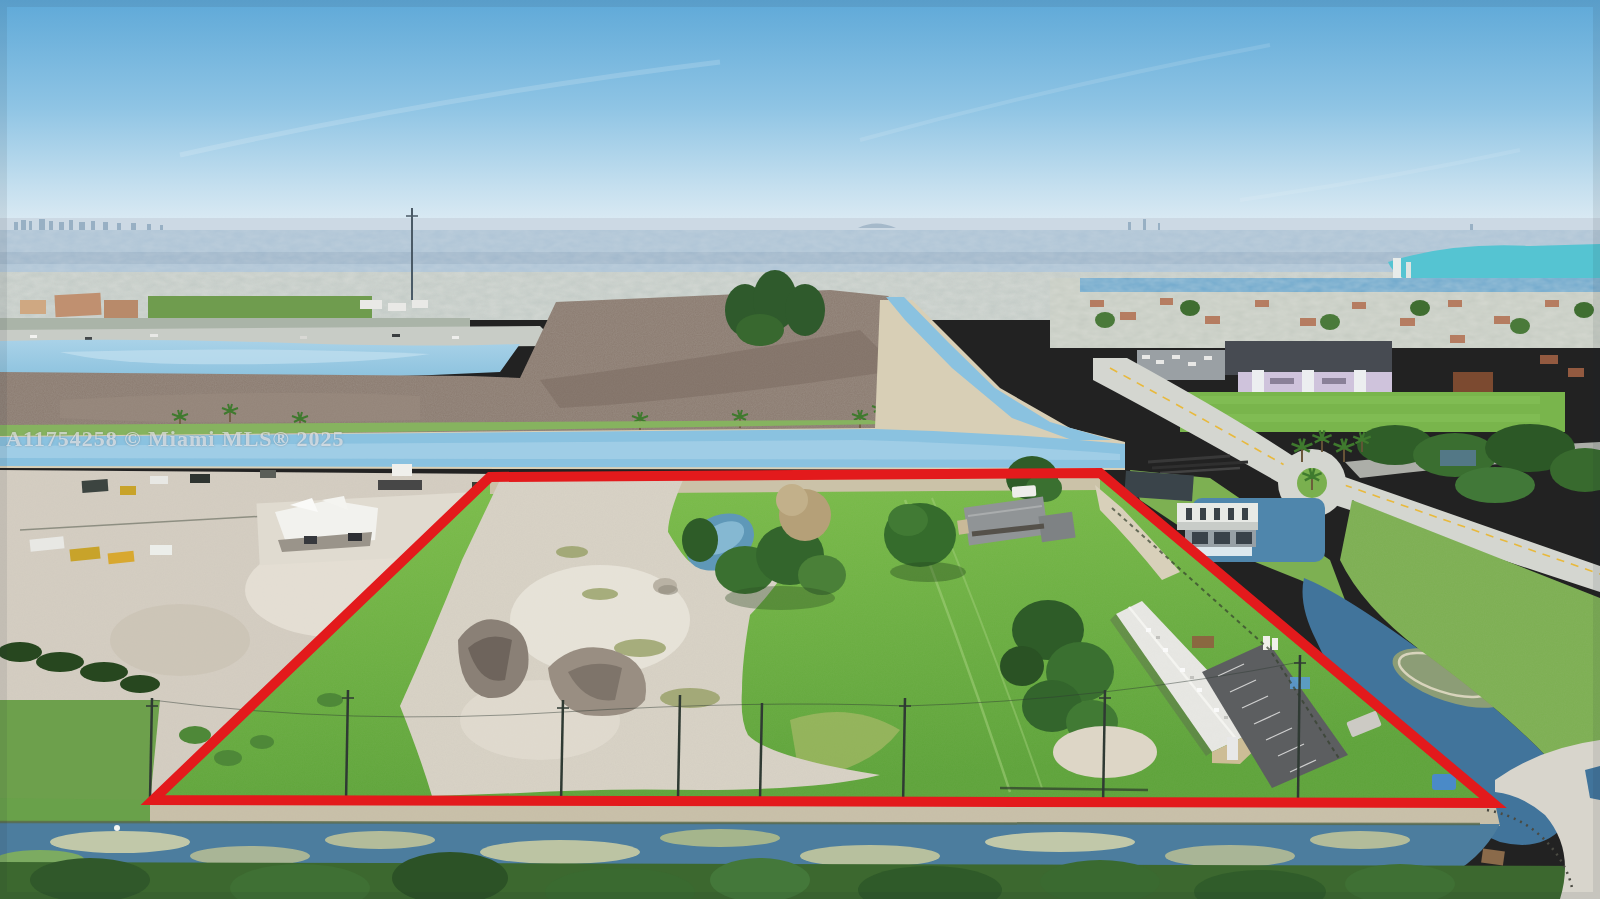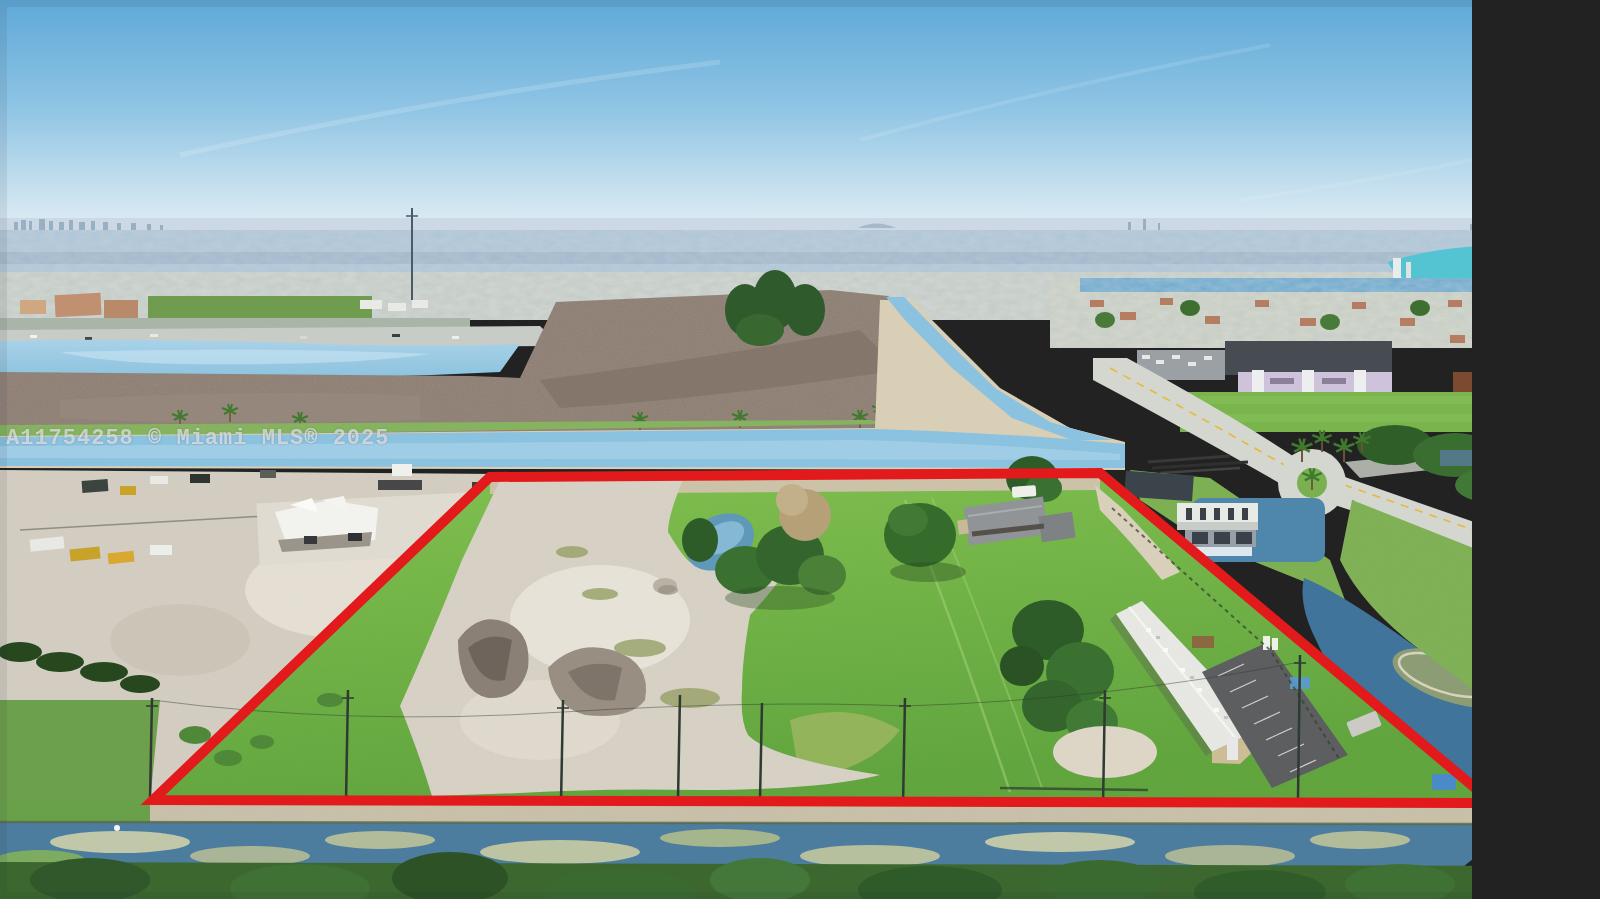--- a/index.html
+++ b/index.html
@@ -1,17 +1,17 @@
 <!DOCTYPE html>
 <html><head>
 <meta charset="utf-8">
 <style>
   html,body{margin:0;padding:0;background:#222;}
-  #stage{position:relative;width:1472px;height:899px;overflow:hidden;
-         font-family:Liberation Mono, monospace;}
+  #stage{position:relative;width:1600px;height:899px;overflow:hidden;
+         font-family:Liberation Serif, serif;}
   #stage svg{position:absolute;left:0;top:0;display:block;}
   .watermark{position:absolute;left:6px;top:426px;font-size:22px;font-weight:600;
              letter-spacing:1px;color:rgba(250,250,252,0.60);
              text-shadow:0 0 2px rgba(110,110,115,0.55);white-space:nowrap;
              user-select:none;pointer-events:none;}
 </style>
 </head>
 <body>
 
 <div id="stage">

